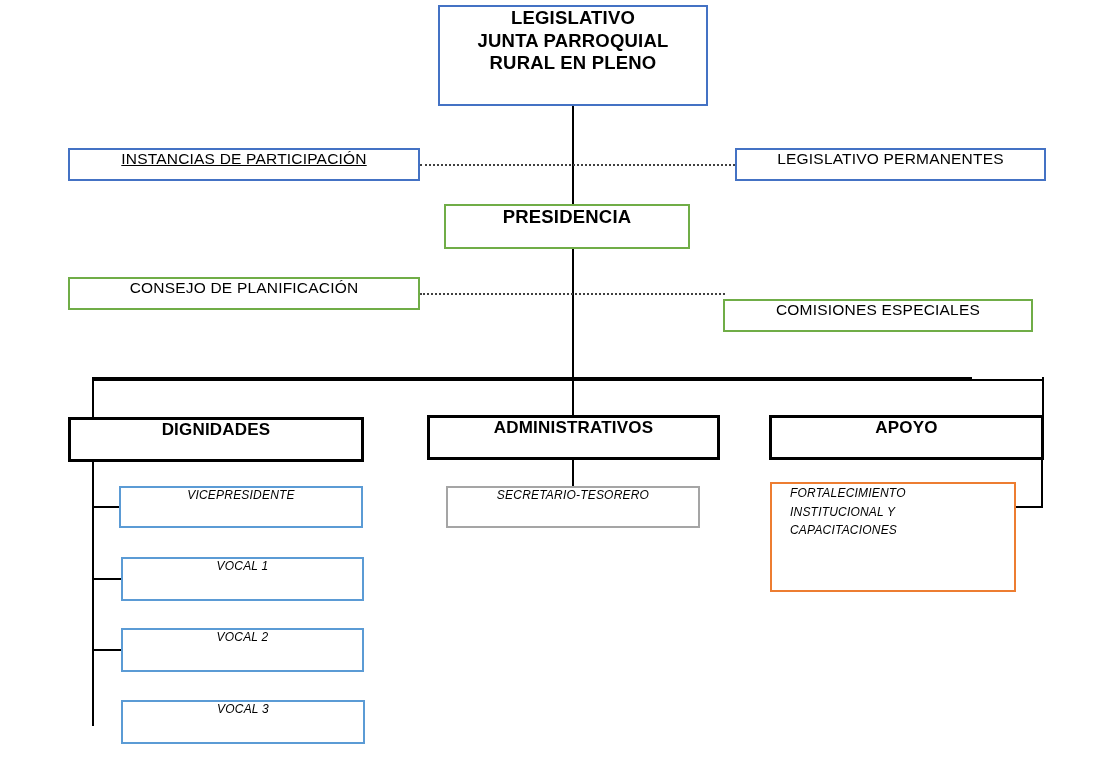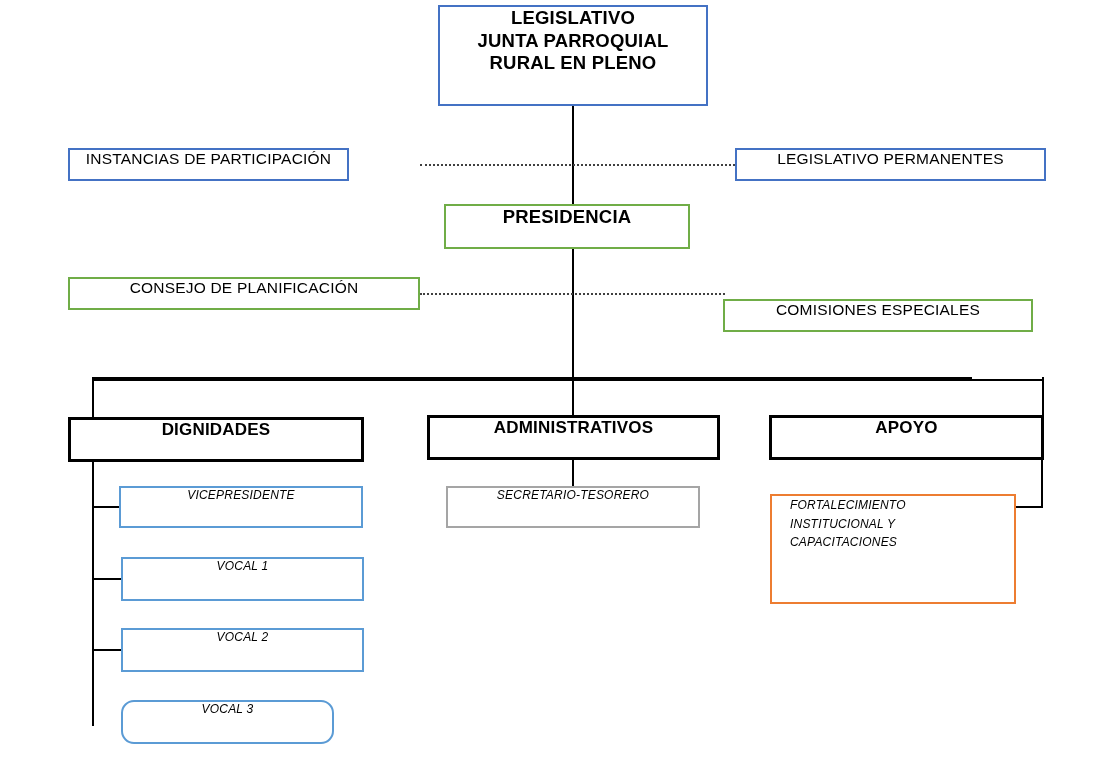--- a/index.html
+++ b/index.html
@@ -38,21 +38,21 @@
     width: 100%;
     line-height: 1.22;
     white-space: pre-line;
   }
 
   
   .b-blue   { border: 2px solid #4472C4; }
   .b-green  { border: 2px solid #70AD47; }
   .b-black  { border: 3px solid #000000; }
   .b-gray   { border: 2px solid #A5A5A5; }
-  .b-orange { border: 2px solid #ED7D31; margin-top: 12px; }
+  .b-orange { border: 2px solid #ED7D31; }
   .b-lblue  { border: 2px solid #5B9BD5; }
 
   
   .t-bold   { font-weight: bold; }
   .t-18     { font-size: 18.5px; }
   .t-17     { font-size: 17px; }
   .t-16     { font-size: 12px; font-style: italic; }
   .t-15     { font-size: 15.5px; }
   .t-left   { text-align: left; }
 
@@ -105,21 +105,21 @@
 
   <div class="line vline" style="left:1041px; top:459px; height:49px;"></div>
   <div class="line hline" style="left:1016px; top:506px; width:27px;"></div>
 
   <div class="node b-blue t-bold t-18" style="left:438px; top:5px; width:270px; height:101px;">
     <span class="label">LEGISLATIVO
 JUNTA PARROQUIAL
 RURAL EN PLENO</span>
   </div>
 
-  <div class="node b-blue t-15" style="left:68px; top:148px; width:281px; height:33px;">
+  <div class="node b-blue t-15" style="left:68px; top:148px; width:352px; height:33px;text-decoration:underline;">
     <span class="label">INSTANCIAS  DE PARTICIPACIÓN</span>
   </div>
 
   <div class="node b-blue t-15" style="left:735px; top:148px; width:311px; height:33px;">
     <span class="label">LEGISLATIVO  PERMANENTES</span>
   </div>
 
   <div class="node b-green t-bold t-18" style="left:444px; top:204px; width:246px; height:45px;">
     <span class="label">PRESIDENCIA</span>
   </div>
@@ -149,21 +149,21 @@
   </div>
 
   <div class="node b-lblue t-16" style="left:121px; top:557px; width:243px; height:44px;">
     <span class="label">VOCAL 1</span>
   </div>
 
   <div class="node b-lblue t-16" style="left:121px; top:628px; width:243px; height:44px;">
     <span class="label">VOCAL 2</span>
   </div>
 
-  <div class="node b-lblue t-16" style="left:121px; top:700px; width:213px; height:44px;border-radius:13px;">
+  <div class="node b-lblue t-16" style="left:121px; top:700px; width:244px; height:44px;">
     <span class="label">VOCAL 3</span>
   </div>
 
   <div class="node b-gray t-16" style="left:446px; top:486px; width:254px; height:42px;">
     <span class="label">SECRETARIO-TESORERO</span>
   </div>
 
   <div class="node b-orange t-16 t-left" style="left:770px; top:482px; width:246px; height:110px; justify-content:flex-start; padding:0 0 0 18px;">
     <span class="label" style="line-height:1.55;">FORTALECIMIENTO
 INSTITUCIONAL   Y

